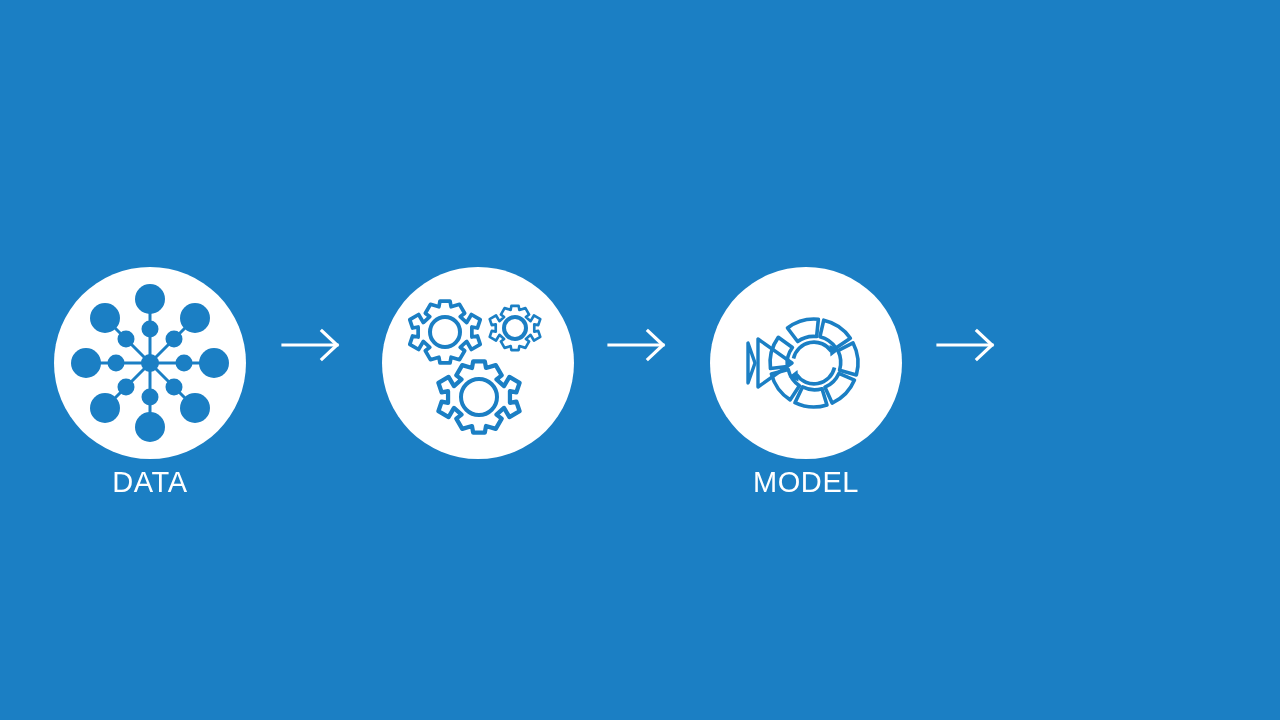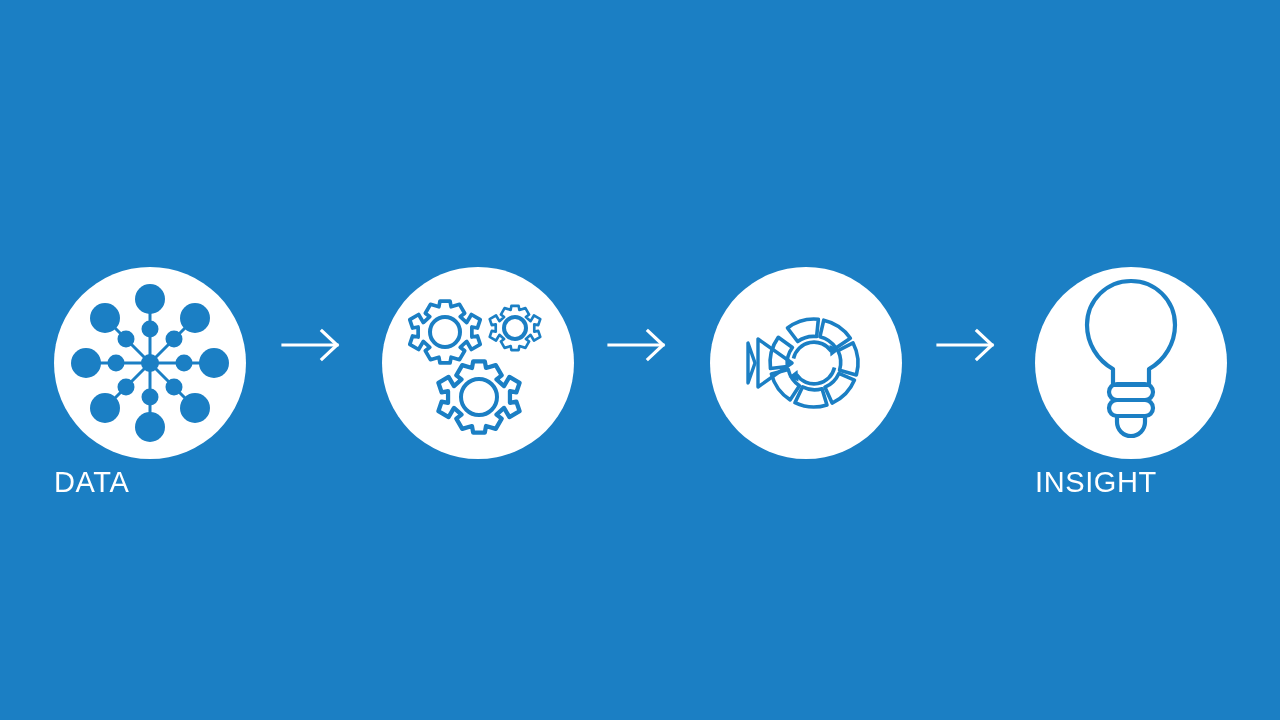--- a/index.html
+++ b/index.html
@@ -36,20 +36,21 @@
   .stage-disc svg {
     display: block;
     width: 192px;
     height: 192px;
   }
   .stage-label {
     position: absolute;
     top: 198px;
     left: 0;
     width: 192px;
+    text-align: center;
     color: #ffffff;
     font-family: "Liberation Sans", sans-serif;
     font-size: 29px;
     font-weight: 400;
     letter-spacing: 0.6px;
     line-height: 34px;
     white-space: nowrap;
   }
   .stage-arrow {
     position: absolute;
@@ -180,41 +181,26 @@
           <g fill="#1b7fc4" stroke="none">
             <path d="M 119.5,78.0 L 129.5,82.5 L 120.5,89.5 Z"></path>
             <path d="M 88.5,114.5 L 78.5,110.0 L 87.5,103.0 Z"></path>
           </g>
 
           <path d="M 38,76 L 38,116 L 45,96 Z" stroke-width="3.4"></path>
           <path d="M 48,72 L 48,120 L 82,96 Z" stroke-width="3.4"></path>
         </g>
       </svg>
     </div>
+    <div class="stage-label">MODEL</div>
   </div>
 
   <div class="stage-arrow arr-2">
     <svg viewBox="0 0 60 36" xmlns="http://www.w3.org/2000/svg">
       <g stroke="#ffffff" stroke-width="3.2" fill="none" stroke-linecap="square" stroke-linejoin="miter">
         <line x1="2" y1="18" x2="56" y2="18"></line>
         <polyline points="41,4 56,18 41,32"></polyline>
       </g>
     </svg>
   </div>
 
-  <div class="stage pos-3">
-    <div class="stage-disc">
-      <svg viewBox="0 0 192 192" xmlns="http://www.w3.org/2000/svg">
-        <g fill="none" stroke="#1b7fc4" stroke-width="4.2" stroke-linejoin="round" stroke-linecap="round">
-
-          <path d="M 78,118 L 78,102 C 62,93 52,76 52,58 C 52,33 72,14 96,14 C 120,14 140,33 140,58 C 140,76 130,93 114,102 L 114,118 Z"></path>
-
-          <rect x="74" y="117" width="44" height="16" rx="8"></rect>
-          <rect x="74" y="133" width="44" height="16" rx="8"></rect>
-
-          <path d="M 82,149 L 110,149 L 110,155 A 14 14 0 0 1 82,155 Z"></path>
-        </g>
-      </svg>
-    </div>
-    <div class="stage-label">INSIGHT</div>
-  </div>
 
 </div>
 
 </body></html>

